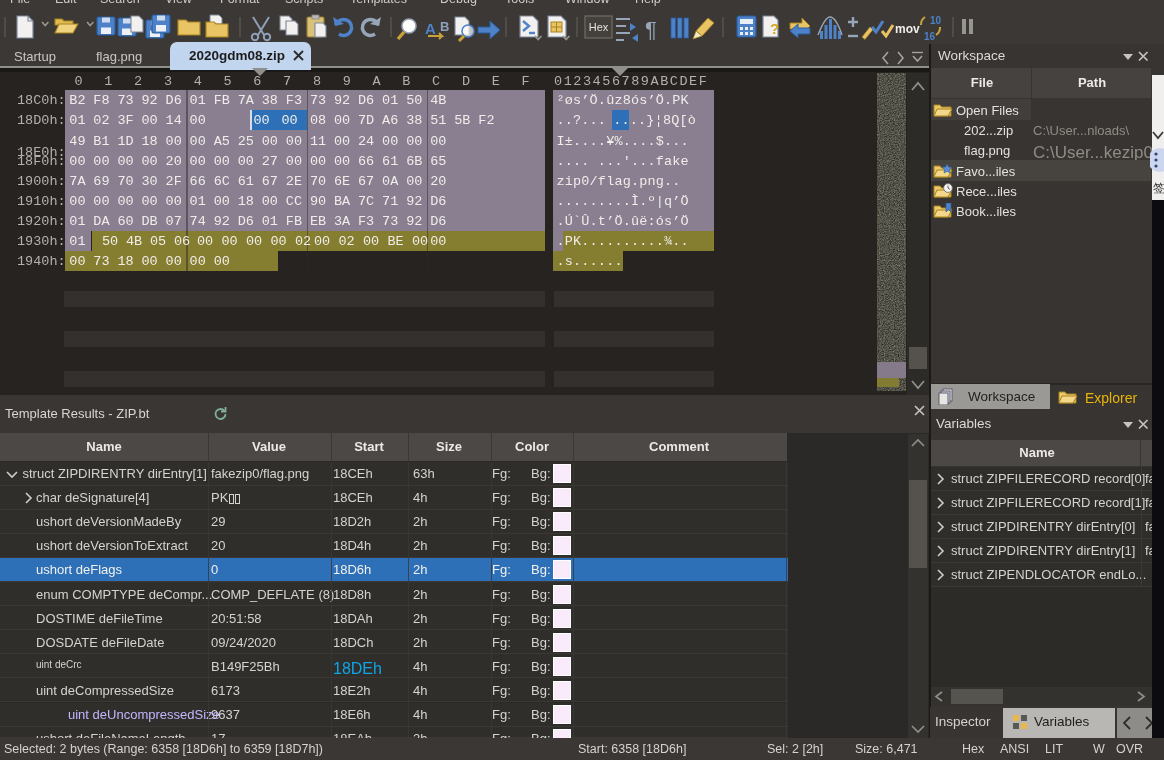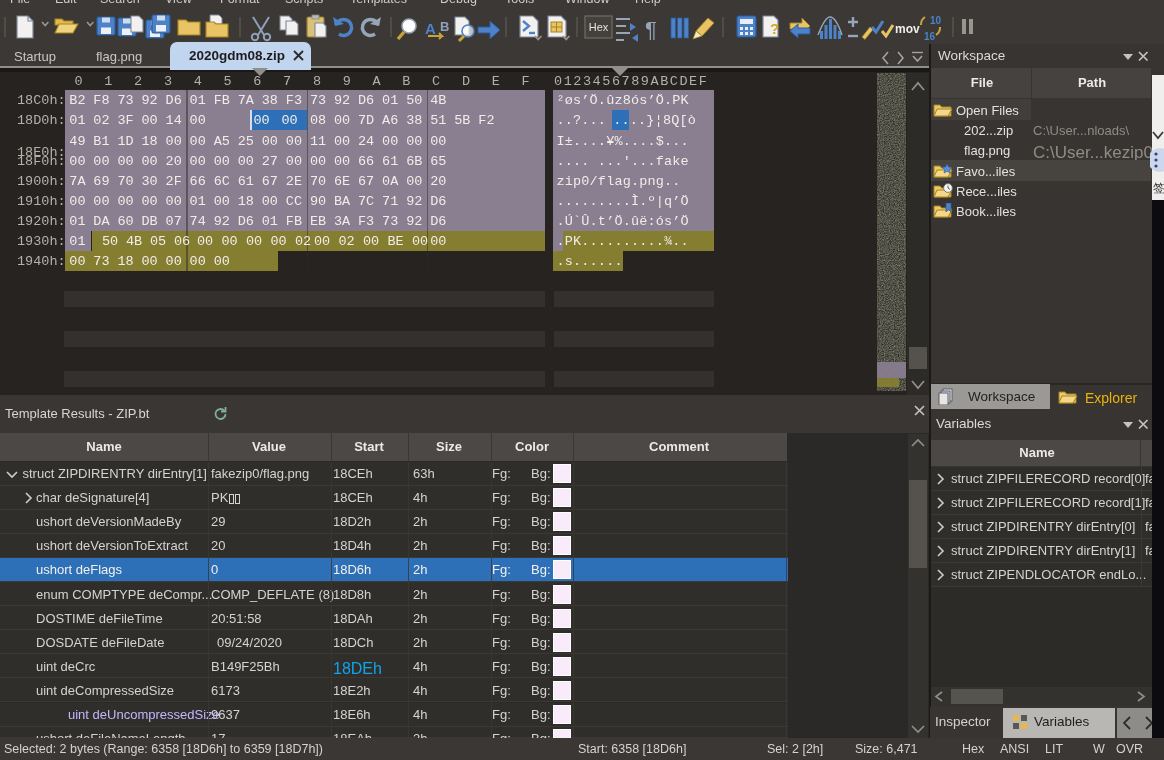--- a/index.html
+++ b/index.html
@@ -477,30 +477,30 @@
 <div class="abs" style="left:553px;top:584.5px;width:17.5px;height:19px;background:#f9ebfa;border:1px solid #fff;box-sizing:border-box;"></div>
 <div class="abs" style="left:0;top:606.1px;width:788px;height:24.1px;background:#302e2b;border-bottom:1px solid #3b3835;box-sizing:border-box;"></div>
 <span class="t" style="left:211px;top:610.6px;font-size:13px;color:#d5d3cf;">20:51:58</span>
 <span class="t" style="left:36px;top:610.6px;font-size:13px;color:#d5d3cf;">DOSTIME deFileTime</span>
 <span class="t" style="left:333px;top:610.6px;font-size:13px;color:#d5d3cf;">18DAh</span>
 <span class="t" style="left:413px;top:610.6px;font-size:13px;color:#d5d3cf;">2h</span>
 <span class="t" style="left:492px;top:610.6px;font-size:13px;color:#d5d3cf;">Fg:</span>
 <span class="t" style="left:531px;top:610.6px;font-size:13px;color:#d5d3cf;">Bg:</span>
 <div class="abs" style="left:553px;top:608.6px;width:17.5px;height:19px;background:#f9ebfa;border:1px solid #fff;box-sizing:border-box;"></div>
 <div class="abs" style="left:0;top:630.2px;width:788px;height:24.1px;background:#302e2b;border-bottom:1px solid #3b3835;box-sizing:border-box;"></div>
-<span class="t" style="left:217px;top:634.7px;font-size:13px;color:#d5d3cf;">09/24/2020</span>
+<span class="t" style="left:211px;top:634.7px;font-size:13px;color:#d5d3cf;">09/24/2020</span>
 <span class="t" style="left:36px;top:634.7px;font-size:13px;color:#d5d3cf;">DOSDATE deFileDate</span>
 <span class="t" style="left:333px;top:634.7px;font-size:13px;color:#d5d3cf;">18DCh</span>
 <span class="t" style="left:413px;top:634.7px;font-size:13px;color:#d5d3cf;">2h</span>
 <span class="t" style="left:492px;top:634.7px;font-size:13px;color:#d5d3cf;">Fg:</span>
 <span class="t" style="left:531px;top:634.7px;font-size:13px;color:#d5d3cf;">Bg:</span>
 <div class="abs" style="left:553px;top:632.7px;width:17.5px;height:19px;background:#f9ebfa;border:1px solid #fff;box-sizing:border-box;"></div>
 <div class="abs" style="left:0;top:654.3px;width:788px;height:24.1px;background:#302e2b;border-bottom:1px solid #3b3835;box-sizing:border-box;"></div>
 <span class="t" style="left:211px;top:658.8px;font-size:13px;color:#d5d3cf;">B149F25Bh</span>
-<span class="t" style="left:36px;top:658.8px;font-size:13px;color:#d5d3cf;">uint deCrc</span>
+<span class="t" style="left:36px;top:658.8px;font-size:10px;color:#d5d3cf;">uint deCrc</span>
 <span class="t" style="left:333px;top:660px;font-size:16px;color:#0ea5e9;">18DEh</span>
 <span class="t" style="left:413px;top:658.8px;font-size:13px;color:#d5d3cf;">4h</span>
 <span class="t" style="left:492px;top:658.8px;font-size:13px;color:#d5d3cf;">Fg:</span>
 <span class="t" style="left:531px;top:658.8px;font-size:13px;color:#d5d3cf;">Bg:</span>
 <div class="abs" style="left:553px;top:656.8px;width:17.5px;height:19px;background:#f9ebfa;border:1px solid #fff;box-sizing:border-box;"></div>
 <div class="abs" style="left:0;top:678.4px;width:788px;height:24.1px;background:#302e2b;border-bottom:1px solid #3b3835;box-sizing:border-box;"></div>
 <span class="t" style="left:211px;top:682.9px;font-size:13px;color:#d5d3cf;">6173</span>
 <span class="t" style="left:36px;top:682.9px;font-size:13px;color:#d5d3cf;">uint deCompressedSize</span>
 <span class="t" style="left:333px;top:682.9px;font-size:13px;color:#d5d3cf;">18E2h</span>
 <span class="t" style="left:413px;top:682.9px;font-size:13px;color:#d5d3cf;">4h</span>

